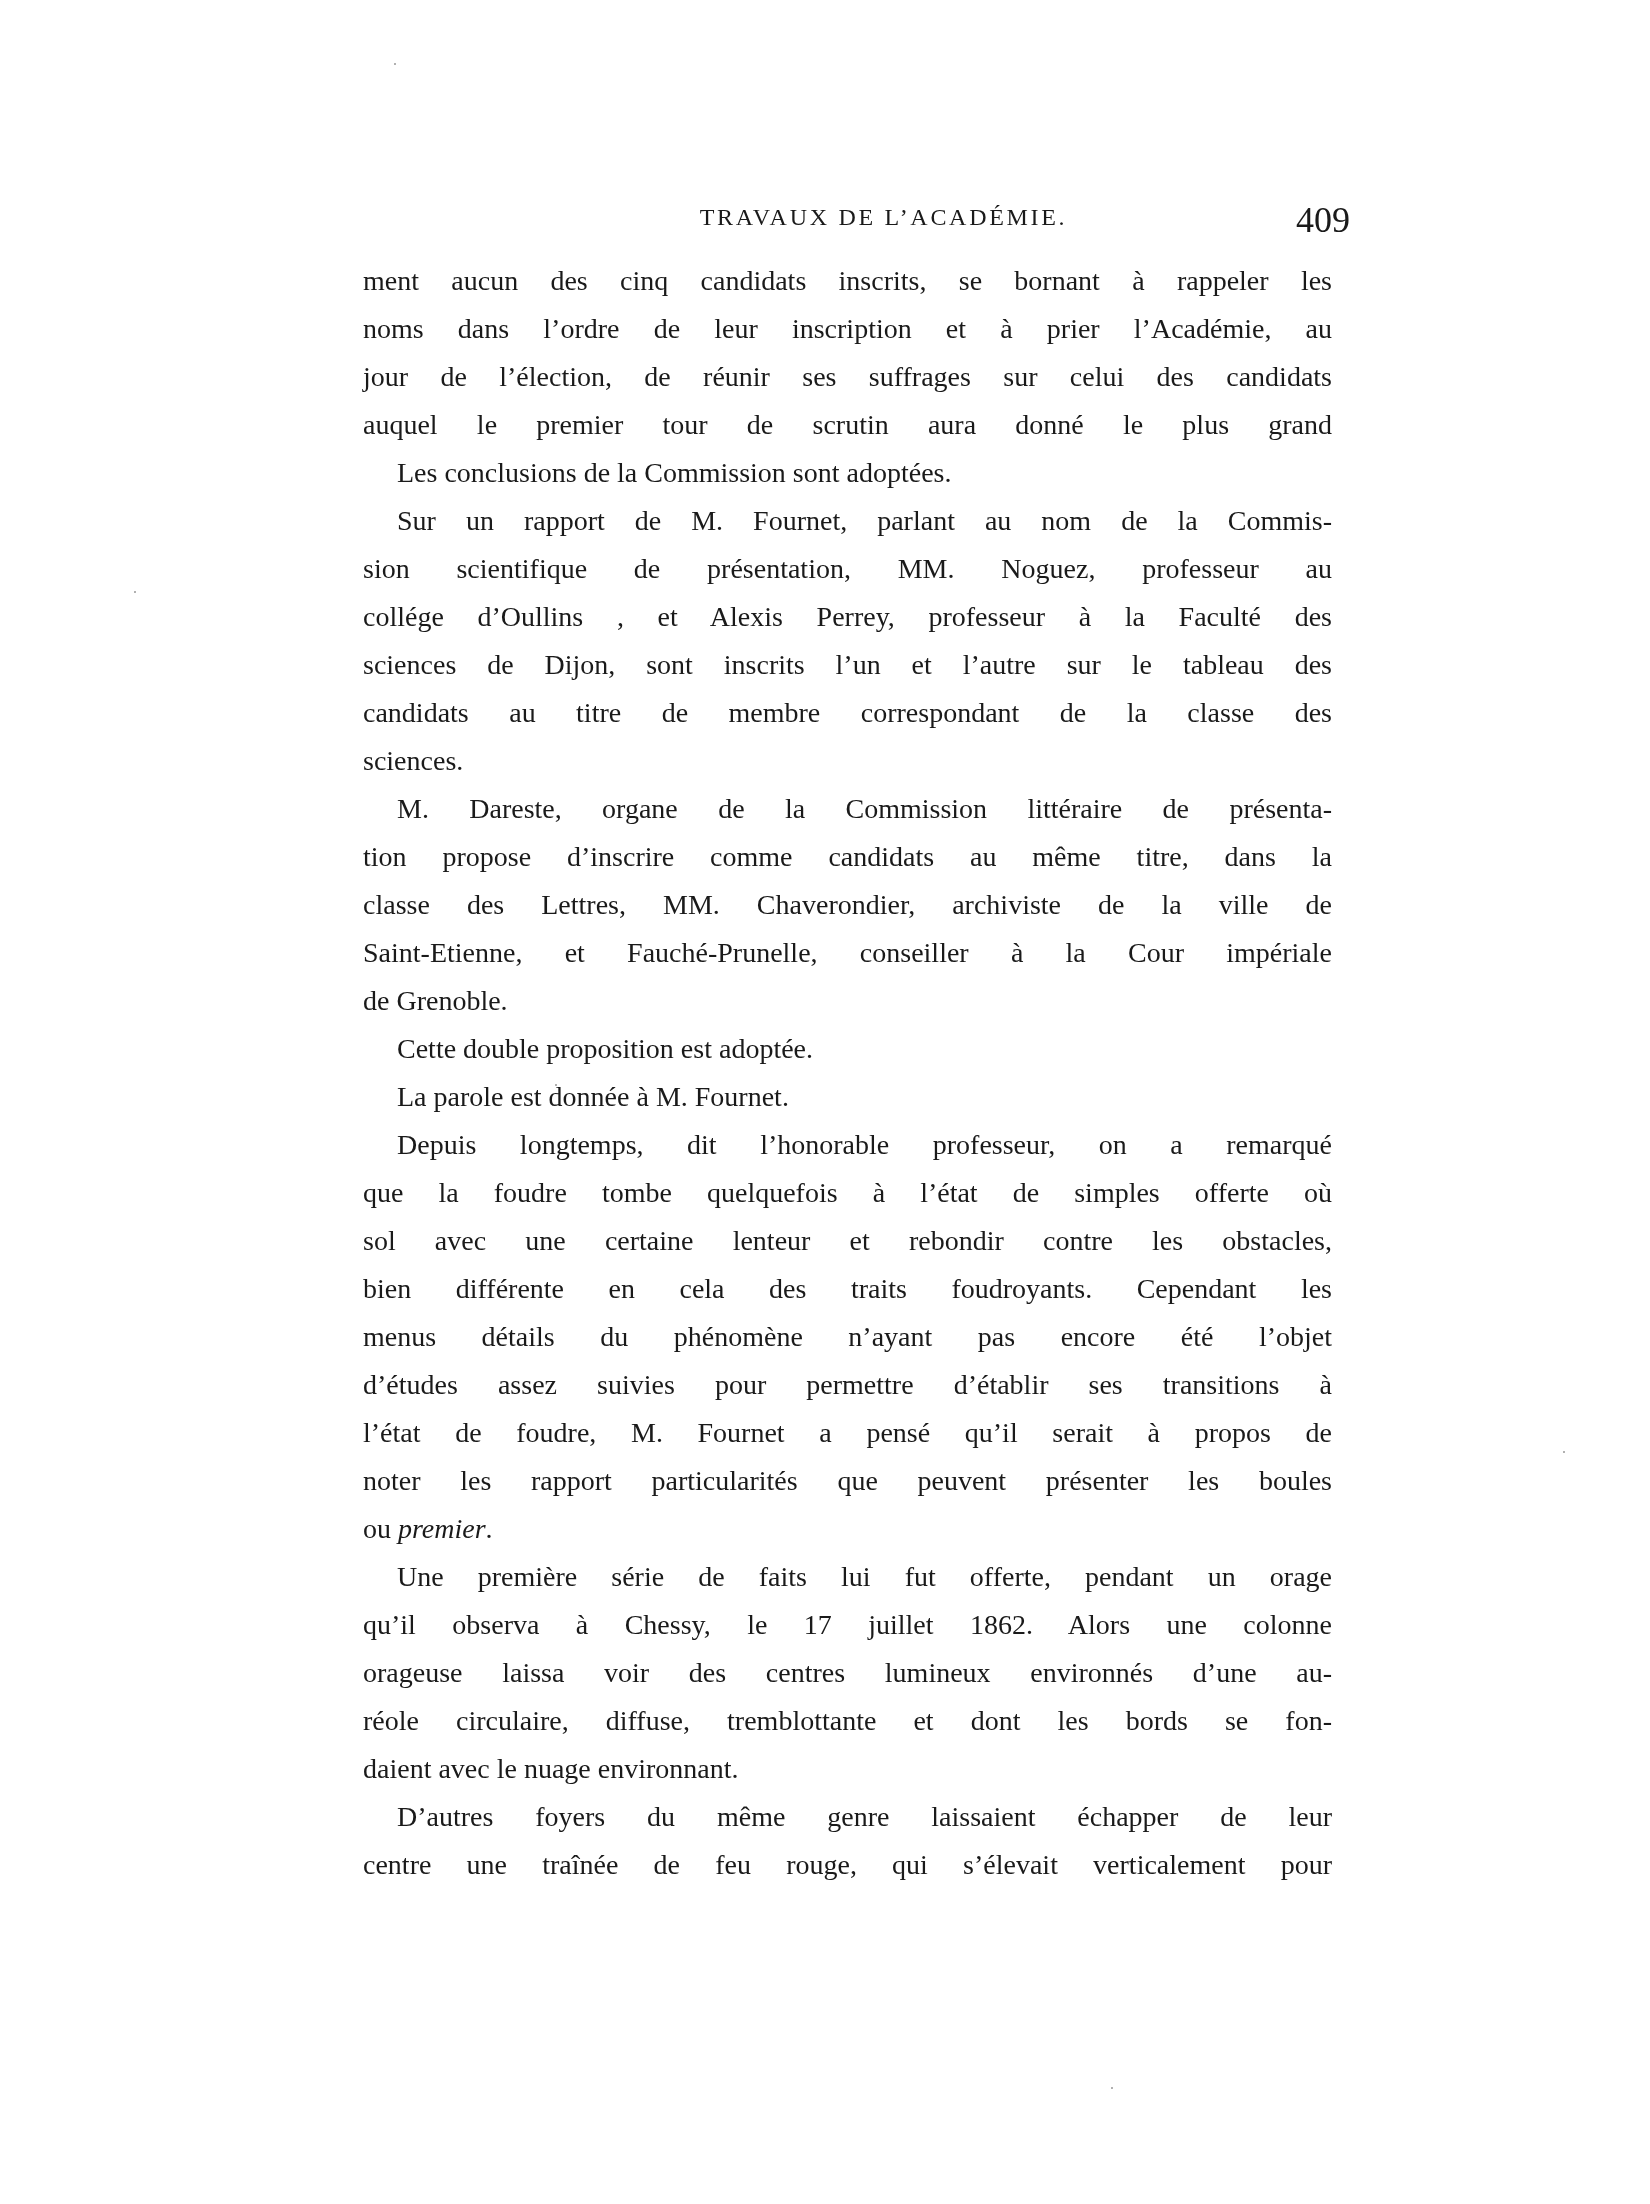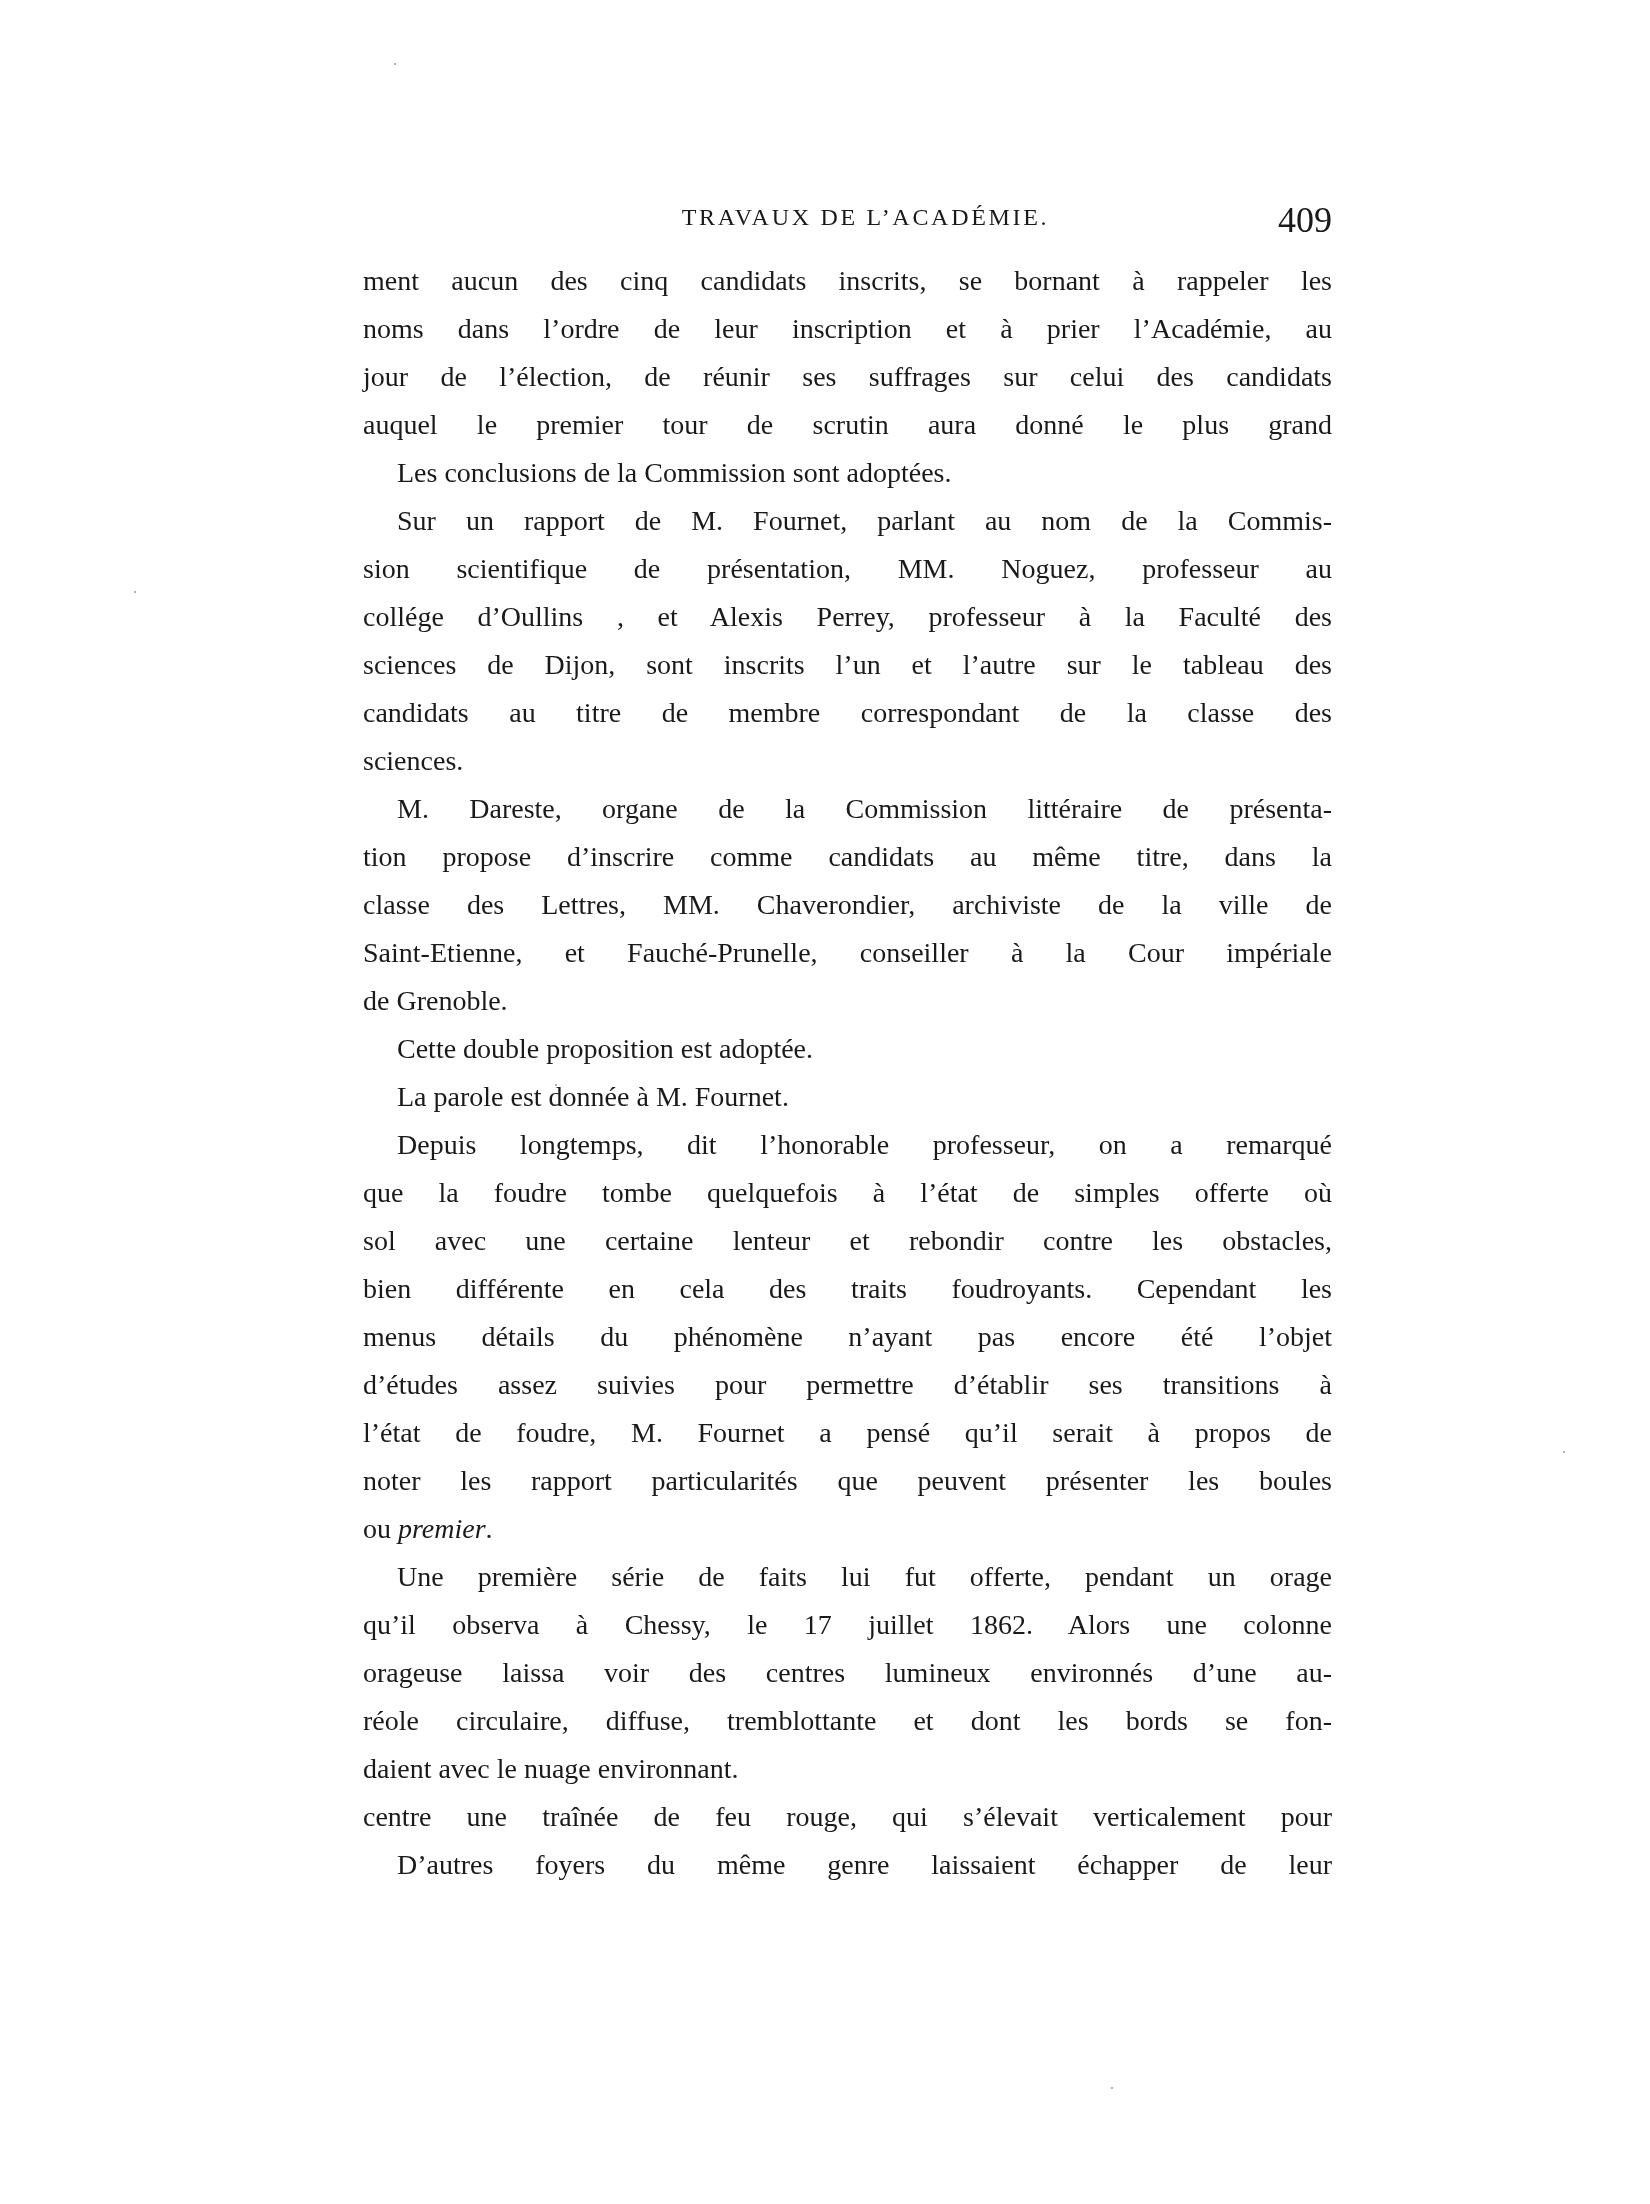--- a/index.html
+++ b/index.html
@@ -3,21 +3,21 @@
   <meta charset="utf-8">
   <style>
     html, body { margin: 0; padding: 0; background: #ffffff; }
     body { width: 1651px; height: 2204px; position: relative; overflow: hidden; }
     .page {
       position: absolute; left: 0; top: 0; width: 1651px; height: 2204px;
       background: #ffffff; color: #1a1a1a;
       font-family: "Liberation Serif", "DejaVu Serif", serif;
     }
     .running-head {
-      position: absolute; left: 363px; top: 199px; width: 969px; height: 45px;
+      position: absolute; left: 381px; top: 199px; width: 969px; height: 45px;
     }
     .running-title {
       position: absolute; left: 0; right: 0; top: 5.4px; text-align: center;
       font-size: 24px; letter-spacing: 2.7px; font-variant: small-caps;
       padding-left: 36px;
     }
     .page-number {
       position: absolute; right: 0; top: 0; font-size: 36px;
     }
     .body-text {
@@ -86,22 +86,22 @@
         <span class="line last">ou <em>premier</em>.</span>
       </div>
       <div>
         <span class="line indent">Une première série de faits lui fut offerte, pendant un orage</span>
         <span class="line">qu’il observa à Chessy, le 17 juillet 1862. Alors une colonne</span>
         <span class="line">orageuse laissa voir des centres lumineux environnés d’une au-</span>
         <span class="line">réole circulaire, diffuse, tremblottante et dont les bords se fon-</span>
         <span class="line last">daient avec le nuage environnant.</span>
       </div>
       <div>
+        <span class="line indent">D’autres foyers du même genre laissaient échapper de leur</span>
         <span class="line">centre une traînée de feu rouge, qui s’élevait verticalement pour</span>
-        <span class="line indent">D’autres foyers du même genre laissaient échapper de leur</span>
       </div>
     </div>
 
   <div class="speck" style="left:394px;top:63px;"></div>
   <div class="speck" style="left:134px;top:591px;"></div>
   <div class="speck" style="left:1563px;top:1451px;"></div>
   <div class="speck" style="left:1111px;top:2087px;"></div>
   <div class="speck" style="left:555px;top:1084px;"></div>
 </div>
 

